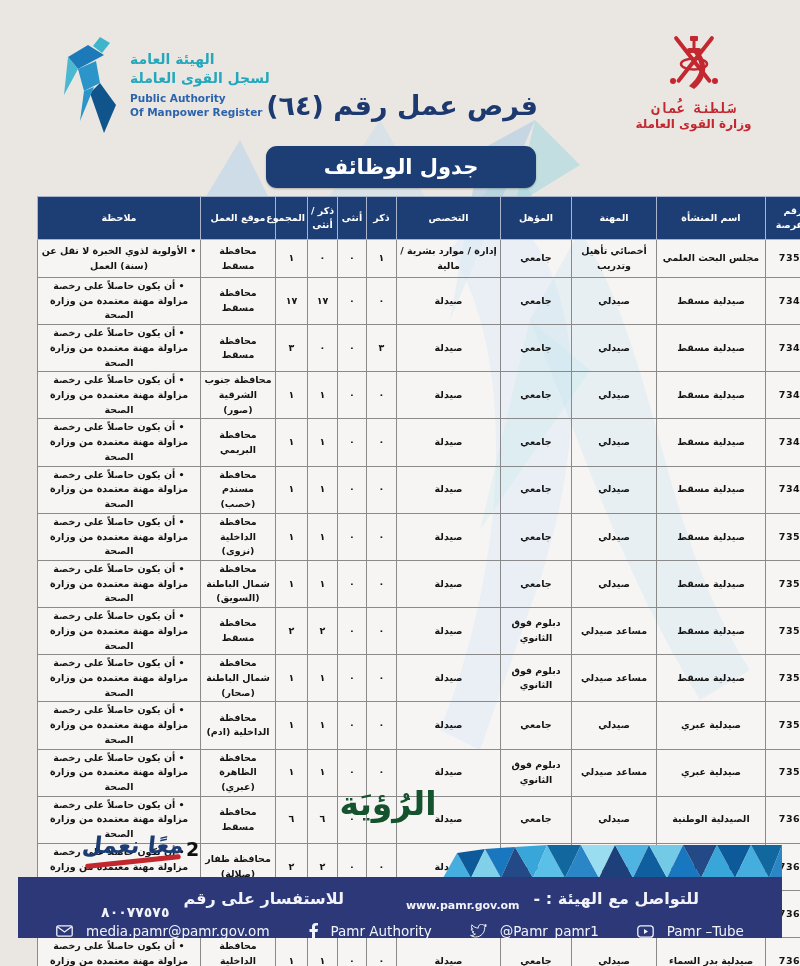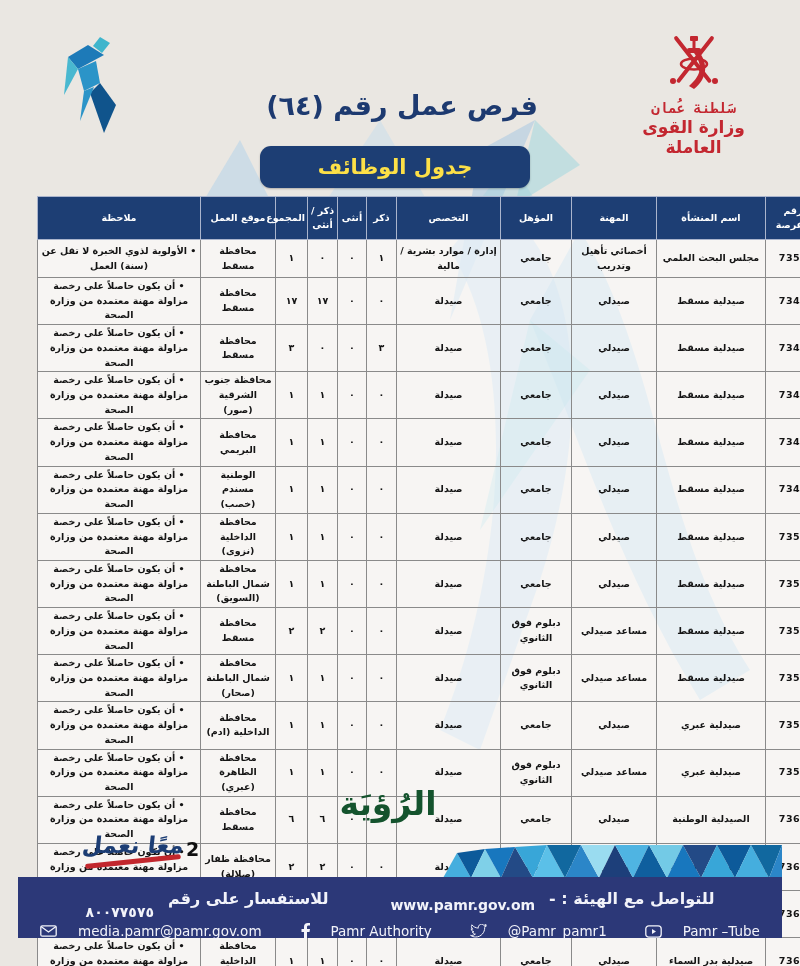--- a/index.html
+++ b/index.html
@@ -14,28 +14,28 @@
   
   .pamr-logo{position:absolute;left:60px;top:30px;width:215px;height:110px;display:flex;align-items:center;gap:8px;}
   .pamr-logo .txt{display:flex;flex-direction:column;align-items:flex-start;}
   .pamr-ar{color:#25a7bc;font-weight:700;font-size:14px;line-height:1.35;direction:rtl;text-align:left;}
   .pamr-en{color:#2c63ad;font-weight:700;font-size:10.5px;line-height:1.3;margin-top:4px;}
   .doc-title{
     position:absolute;left:262px;top:90px;width:280px;text-align:center;
     color:#1d3a70;font-size:27px;font-weight:700;direction:rtl;
   }
   .banner{
-    position:absolute;left:260px;top:146px;width:270px;height:42px;
-    background:#1d3e74;border-radius:11px;color:#fde047;font-size:21px;font-weight:700;
+    position:absolute;left:266px;top:146px;width:270px;height:42px;
+    background:#1d3e74;border-radius:11px;color:#ffffff;font-size:21px;font-weight:700;
     display:flex;align-items:center;justify-content:center;direction:rtl;
     box-shadow:0 1px 2px rgba(0,0,0,.25);
   }
   .emblem{position:absolute;left:616px;top:34px;width:155px;text-align:center;color:#c32730;}
   .emblem .country{font-size:14px;font-weight:700;direction:rtl;margin-top:2px;font-family:Liberation Mono, monospace;}
-  .emblem .ministry{font-size:17px;font-weight:700;direction:rtl;}
+  .emblem .ministry{font-size:12px;font-weight:700;direction:rtl;}
   
   table.jobs{
     position:absolute;left:37px;top:196px;width:728px;border-collapse:collapse;
     direction:rtl;table-layout:fixed;
   }
   table.jobs th{
     background:#1d3e74;color:#fff;font-size:9.5px;font-weight:700;
     border:1px solid #aab4cc;height:40px;padding:1px 2px;line-height:1.5;
   }
   table.jobs td{
@@ -64,25 +64,25 @@
   .page-num{position:absolute;left:186px;top:838px;font-size:19px;font-weight:700;color:#101010;}
   .alroya{position:absolute;left:323px;top:784px;width:130px;text-align:center;
     color:#14532d;font-size:33px;font-weight:700;direction:rtl;}
   .mosaic{position:absolute;left:443px;top:845px;width:339px;height:33px;}
   .footer-bar{
     position:absolute;left:18px;top:877px;width:764px;height:61px;background:#2c3878;
     color:#f2f3fa;display:flex;flex-direction:column;justify-content:center;gap:3px;
   }
   .fb-row1{display:flex;direction:rtl;align-items:center;justify-content:center;gap:14px;}
   .fb-row1 .lbl{font-size:16px;font-weight:700;}
-  .fb-row1 .web{font-size:14px;font-weight:600;direction:ltr;margin-top:14px;}
+  .fb-row1 .web{font-size:11px;font-weight:600;direction:ltr;margin-top:14px;}
   .fb-row1 .gap{width:34px;}
   .fb-row1 .phone{font-size:14px;font-weight:700;letter-spacing:1px;margin-top:28px;}
   .fb-row2{display:flex;direction:ltr;align-items:center;justify-content:center;gap:10px;font-size:13.5px;}
-  .fb-item{display:flex;align-items:center;gap:21px;}
+  .fb-item{display:flex;align-items:center;gap:13px;}
   .fb-sep{width:18px;}
   .icon-svg{display:block;}
 </style>
 </head>
 <body>
 
 <svg class="watermark" viewBox="0 0 470 650" aria-hidden="true">
   <polygon points="150,40 205,10 120,210" fill="#9cc2e2" opacity="0.45"></polygon>
   <polygon points="205,10 250,55 185,95" fill="#86d2de" opacity="0.40"></polygon>
   <path d="M160,90 C250,140 265,300 210,470 L150,640 L110,620 C175,460 190,250 120,140 Z" fill="#a6c9e6" opacity="0.50"></path>
@@ -98,20 +98,28 @@
 <div class="pamr-logo">
   <svg width="62" height="100" viewBox="0 0 62 100" class="icon-svg">
     <polygon points="40,2 50,8 42,18 33,11" fill="#3fb5cc"></polygon>
     <polygon points="28,10 44,20 18,34 8,22" fill="#1d7ab8"></polygon>
     <polygon points="8,22 18,34 4,60" fill="#49b8d0"></polygon>
     <polygon points="18,34 36,26 40,48 24,56" fill="#2b94c8"></polygon>
     <polygon points="40,48 56,70 44,98 30,58" fill="#10548c"></polygon>
     <polygon points="24,56 34,52 20,86" fill="#2b94c8"></polygon>
   </svg>
   <div class="txt">
+    <div class="pamr-ar">
+      <div>الهيئة العامة</div>
+      <div>لسجل القوى العاملة</div>
+    </div>
+    <div class="pamr-en">
+      <div>Public Authority</div>
+      <div>Of Manpower Register</div>
+    </div>
   </div>
 </div>
 
 <div class="doc-title">فرص عمل رقم (٦٤)</div>
 
 <div class="banner">جدول الوظائف</div>
 
 <div class="emblem">
   <svg width="66" height="64" viewBox="0 0 66 64" style="display:block;margin:0 auto;">
     <g fill="#c32730">
@@ -215,21 +223,21 @@
       <tr>
         <td class="c0">7348</td>
         <td class="c1">صيدلية مسقط</td>
         <td class="c2">صيدلي</td>
         <td class="c3">جامعي</td>
         <td class="c4">صيدلة</td>
         <td class="c5">٠</td>
         <td class="c6">٠</td>
         <td class="c7">١</td>
         <td class="c8">١</td>
-        <td class="c9">الوطنية مسندم (خصب)</td>
+        <td class="c9">محافظة مسندم (خصب)</td>
         <td class="c10">• أن يكون حاصلاً على رخصة مزاولة مهنة معتمدة من وزارة الصحة</td>
       </tr>
       <tr>
         <td class="c0">7350</td>
         <td class="c1">صيدلية مسقط</td>
         <td class="c2">صيدلي</td>
         <td class="c3">جامعي</td>
         <td class="c4">صيدلة</td>
         <td class="c5">٠</td>
         <td class="c6">٠</td>

